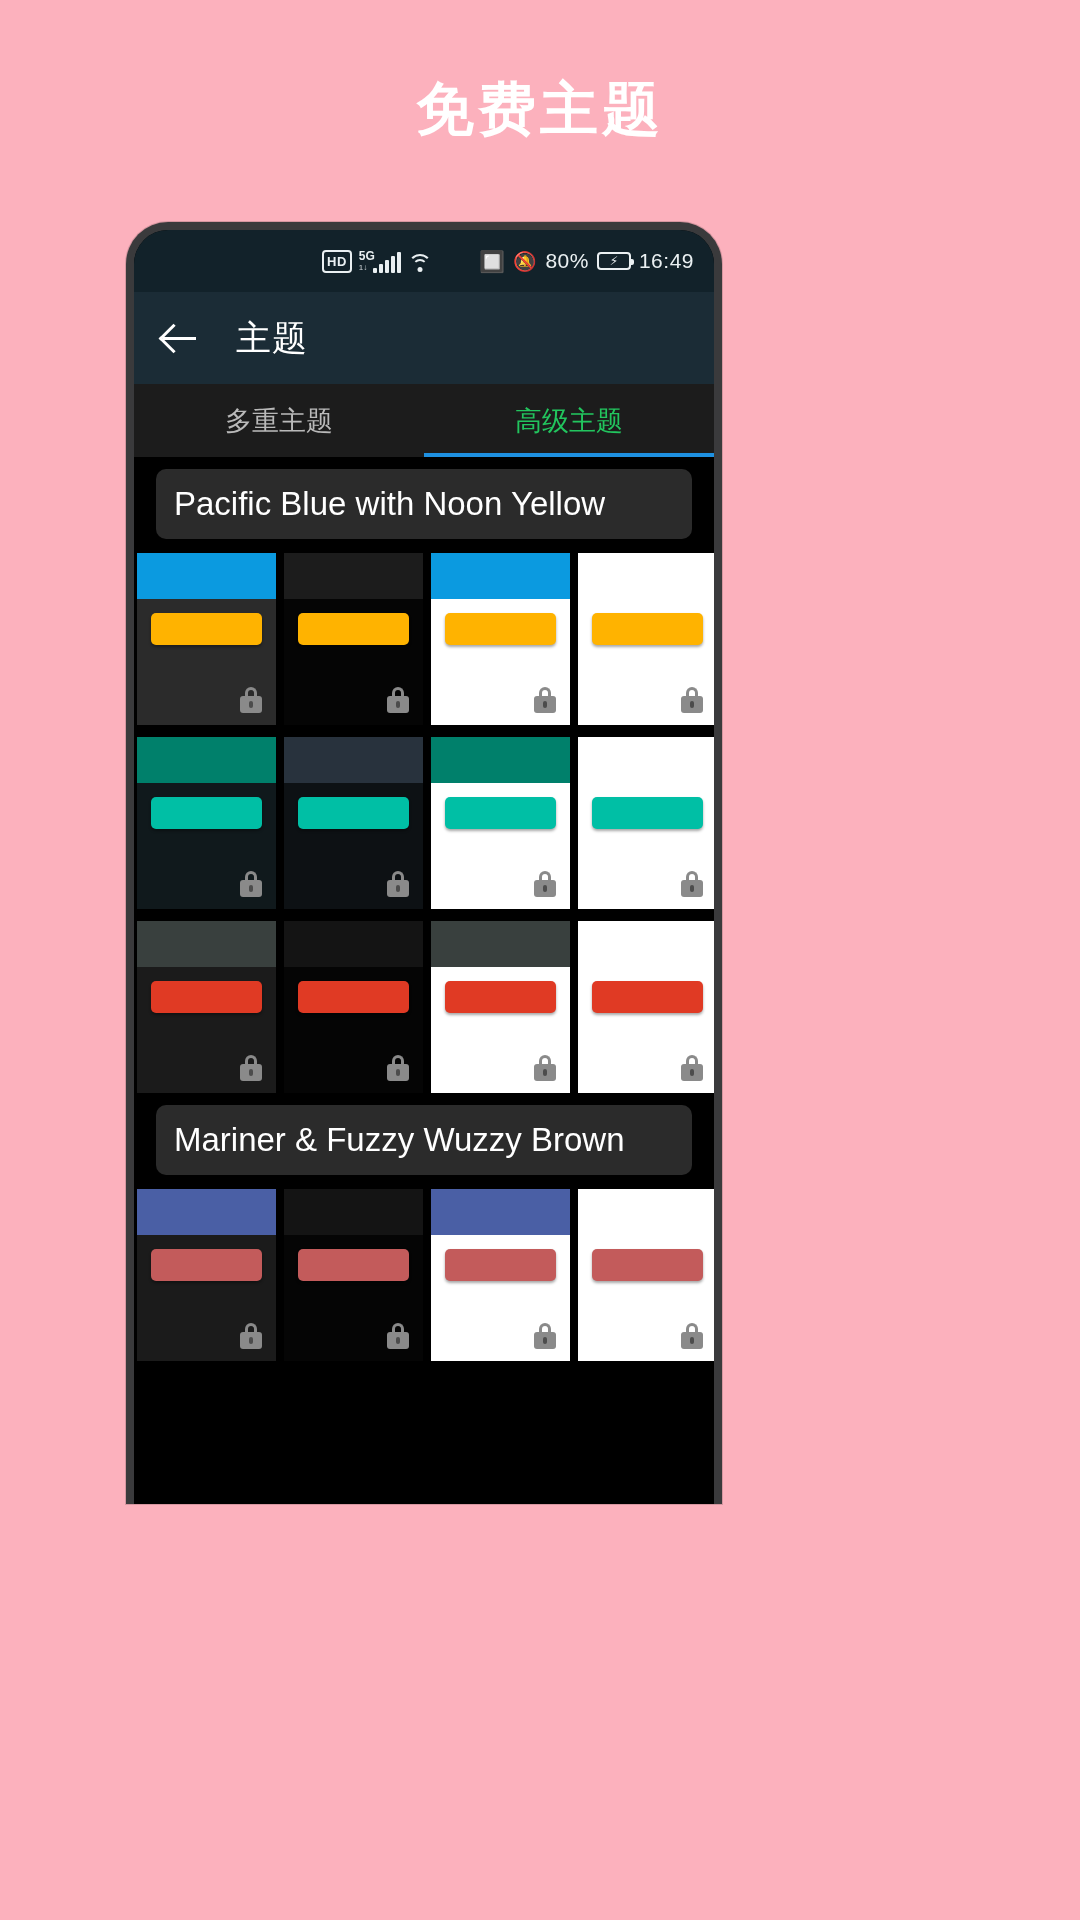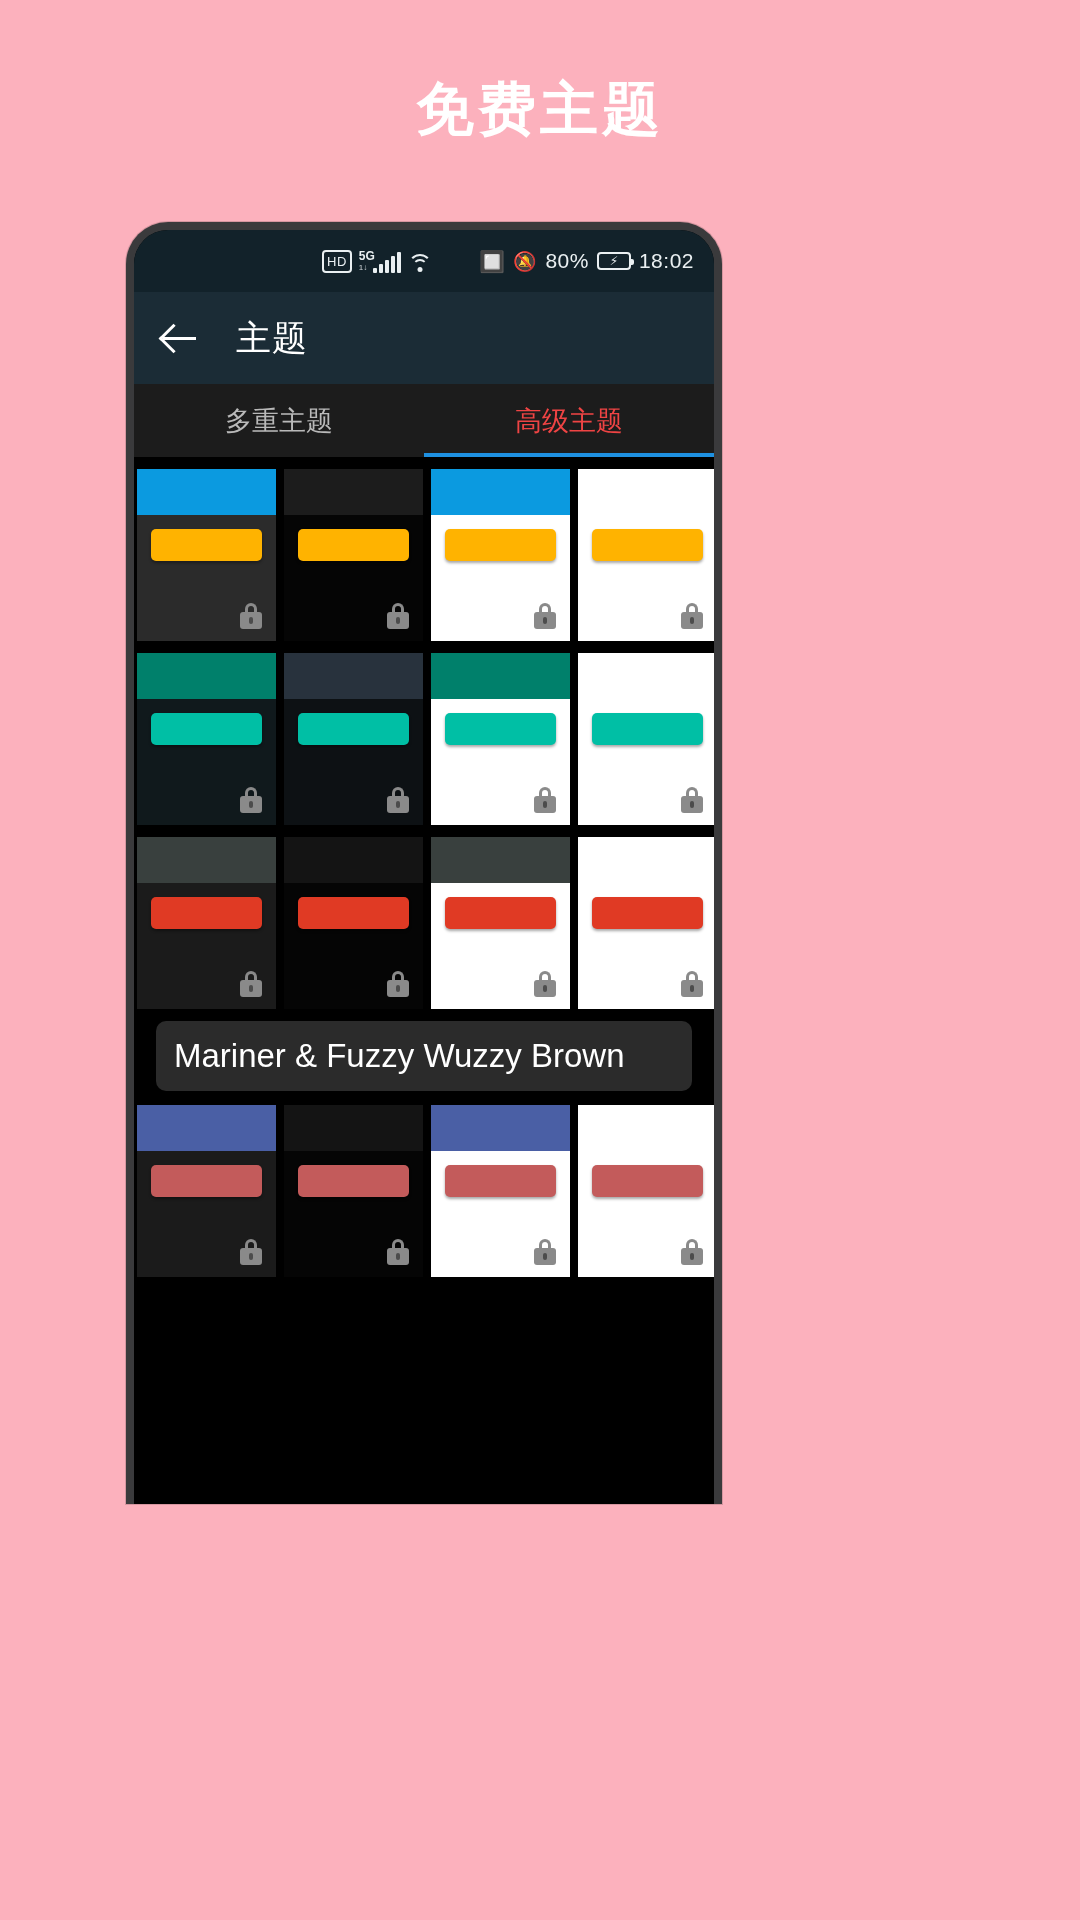--- a/index.html
+++ b/index.html
@@ -53,21 +53,21 @@
     color: #eaf0f2;
     font-size: 21px;
   }
   .sb-left { display: flex; align-items: flex-end; gap: 7px; margin-left: 168px; }
   .sb-right { display: flex; align-items: center; gap: 8px; margin-left: auto; }
 
   .hd-badge {
     border: 2px solid #eaf0f2;
     border-radius: 4px;
     font-size: 13px;
-    font-weight: 400;
+    font-weight: 700;
     line-height: 1;
     padding: 3px 3px;
     letter-spacing: 0.5px;
   }
   .sig-wrap { display: flex; align-items: flex-end; gap: 2px; position: relative; }
   .sig-label { font-size: 12px; font-weight: 700; line-height: 1; position: absolute; top: -2px; left: 0; }
   .sig-sub { font-size: 8px; position: absolute; top: 11px; left: 0; opacity: .85; }
   .bars { display: flex; align-items: flex-end; gap: 2px; margin-left: 14px; }
   .bars i { display: block; width: 4px; background: #eaf0f2; border-radius: 1px; }
   .bars i:nth-child(1){height:5px}
@@ -138,21 +138,21 @@
   }
   .tab {
     flex: 1;
     display: flex; align-items: center; justify-content: center;
     font-size: 27px;
     color: #b9b9b9;
     position: relative;
     font-family: "DejaVu Sans", "Liberation Sans", sans-serif;
     cursor: pointer;
   }
-  .tab.active { color: #ef4444; }
+  .tab.active { color: #22c55e; }
   .tab.active::after {
     content: "";
     position: absolute; left: 0; right: 0; bottom: 0;
     height: 4px; background: #1e90e0;
   }
 
   
   .theme-list {
     background: #000000;
     height: calc(100% - 62px - 92px - 73px);
@@ -250,40 +250,43 @@
             <span class="dot"></span>
         </span>
       </div>
       <div class="sb-right">
         <span class="bt-icon">🔲</span>
         <span class="bell">🔕</span>
         <span class="sb-text">80%</span>
         <span class="batt">
             <span class="bolt">⚡</span>
           </span>
-        <span class="sb-text">18:02</span>
+        <span class="sb-text">16:49</span>
       </div>
     </div>
 
     <div class="appbar">
       <div class="back-arrow"></div>
       <div class="appbar-title">主题</div>
     </div>
 
     <div class="tabs">
       <div class="tab">
         <span>多重主题</span>
       </div>
       <div class="tab active">
         <span>高级主题</span>
       </div>
     </div>
 
     <div class="theme-list" id="theme-list">
         <div class="theme-group">
+          <div class="group-title-bar">
+            <div class="group-title">Pacific Blue with Noon Yellow</div>
+          </div>
           <div class="previews">
             <div class="preview">
               <div class="pv-body" style="background: rgb(43, 43, 43);"></div>
               <div class="pv-header" style="background: rgb(11, 154, 224);"></div>
               <div class="pv-btn" style="background: rgb(255, 179, 0);"></div>
               <div class="lock">
                 <span class="shackle" style="border-color: rgb(138, 138, 138) rgb(138, 138, 138) transparent;"></span>
                 <span class="body" style="background: rgb(138, 138, 138);"></span>
               </div>
             </div>

